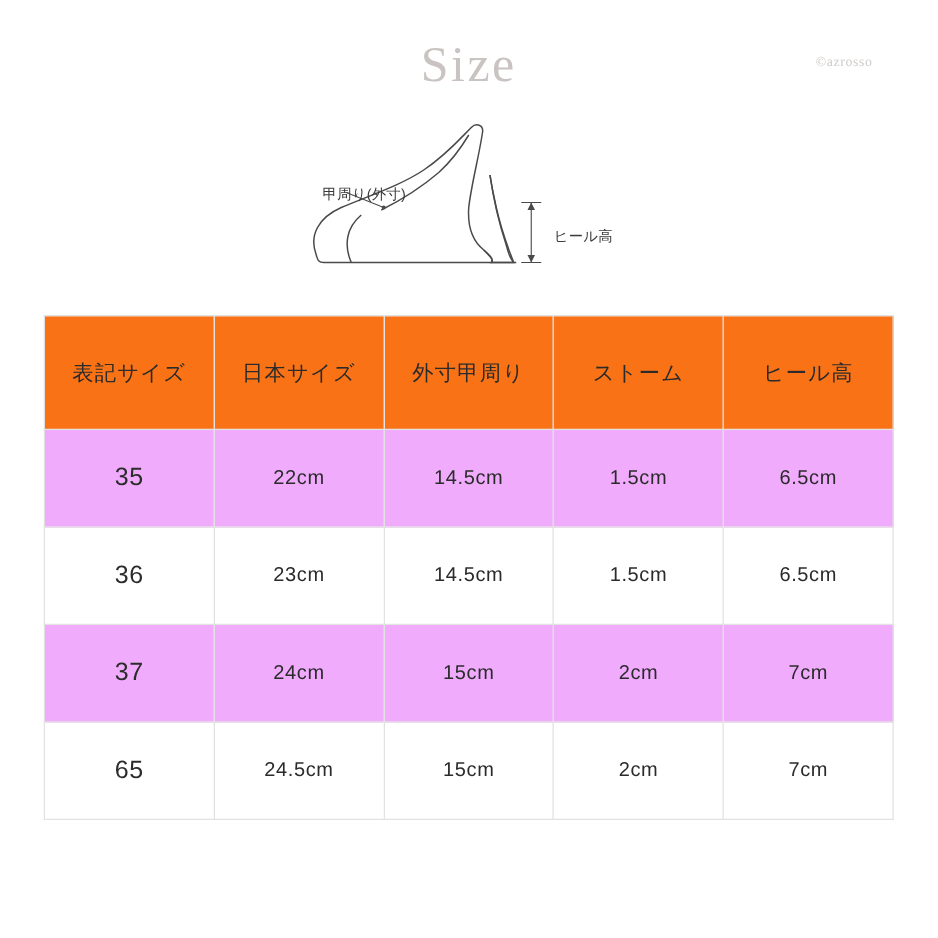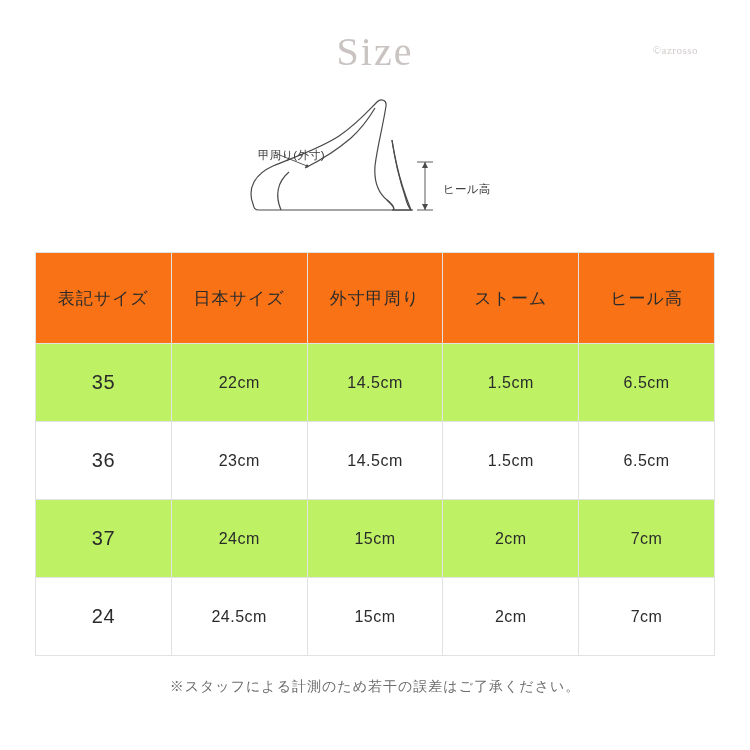--- a/index.html
+++ b/index.html
@@ -100,21 +100,21 @@
     letter-spacing: 1px;
     background: #f97316;
   }
   table.size-table tbody td {
     height: 75px;
     font-size: 16px;
     color: #2b2b2b;
     letter-spacing: 0.5px;
   }
   table.size-table tbody tr.shaded td {
-    background: #bef264;
+    background: #f0abfc;
   }
   table.size-table tbody td.first-col {
     font-size: 20px;
   }
 
   
   .note {
     position: absolute;
     top: 678px;
     left: 0;
@@ -191,25 +191,24 @@
           <td>6.5cm</td>
         </tr>
         <tr class="shaded">
           <td class="first-col">37</td>
           <td>24cm</td>
           <td>15cm</td>
           <td>2cm</td>
           <td>7cm</td>
         </tr>
         <tr>
-          <td class="first-col">24</td>
+          <td class="first-col">65</td>
           <td>24.5cm</td>
           <td>15cm</td>
           <td>2cm</td>
           <td>7cm</td>
         </tr>
       </tbody>
     </table>
   </div>
 
-  <div class="note">※スタッフによる計測のため若干の誤差はご了承ください。</div>
 
 </div>
 
 </body></html>

